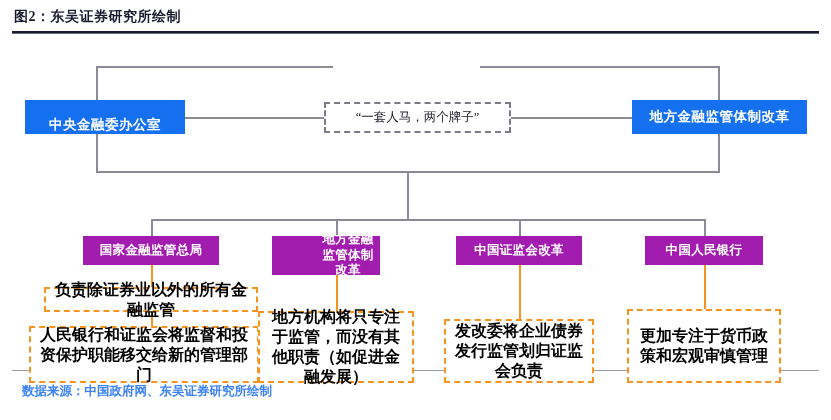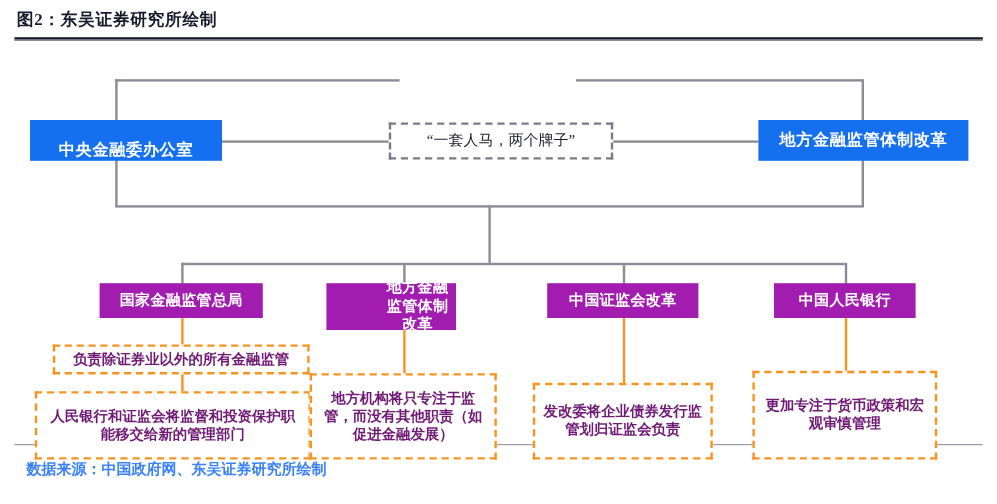--- a/index.html
+++ b/index.html
@@ -92,23 +92,23 @@
   .node-dashed-gray {
     background: #ffffff;
     border: 2px dashed #7b7b88;
     color: #1b1b28;
     font-weight: normal;
     font-size: 12.5px;
   }
   .node-dashed-orange {
     background: #ffffff;
     border: 2px dashed #f79420;
-    color: #701a75;
-    font-weight: bold;
-    font-size: 12px;
+    color: #000000;
+    font-weight: bold;
+    font-size: 16px;
     padding: 0 6px;
   }
 
   
   .conn {
     position: absolute;
     z-index: 1;
   }
   .gray-line { background: #8c8c96; }
   .orange-line { background: #f79420; }

